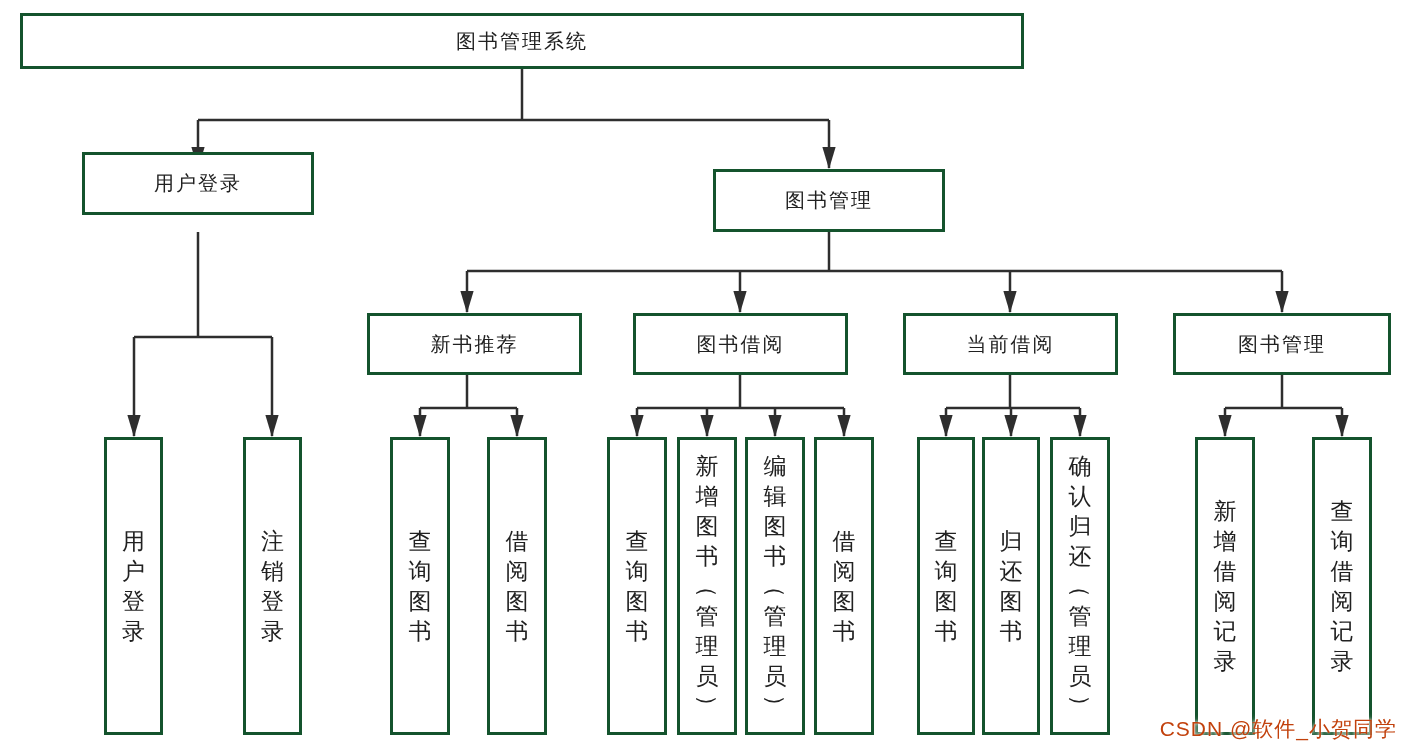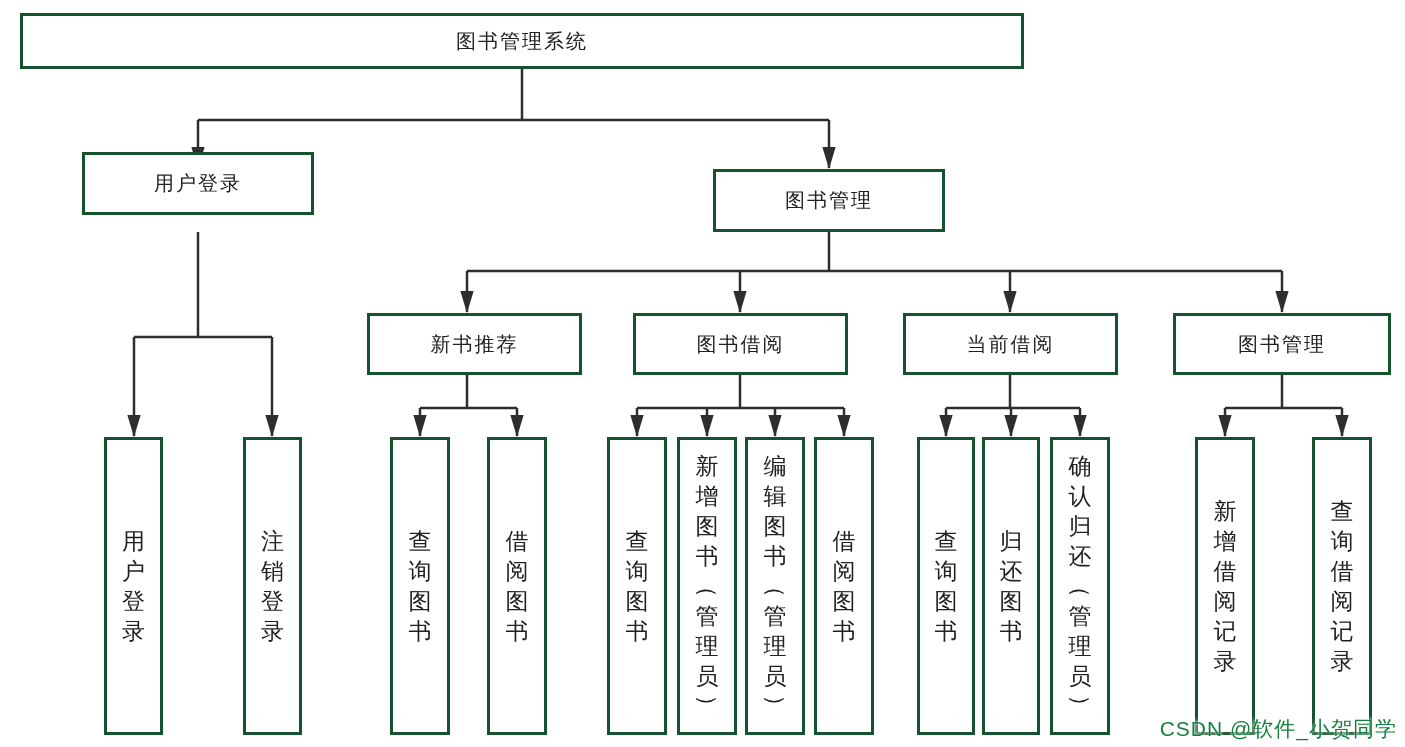--- a/index.html
+++ b/index.html
@@ -28,21 +28,21 @@
   .lfL{left:1195px;} .lfM{left:1312px;}
   
   .vlabel{
     display:flex;flex-direction:column;align-items:center;justify-content:center;
     width:100%;height:100%;font-size:23px;color:#212121;
   }
   .vlabel span{display:block;line-height:30px;height:30px;text-align:center;}
   .vlabel span.paren{transform:rotate(90deg);}
   .watermark{
     position:absolute;right:8px;bottom:4px;z-index:5;
-    font-size:21px;letter-spacing:1px;color:#15803d;white-space:nowrap;
+    font-size:21px;letter-spacing:1px;color:#c2410c;white-space:nowrap;
     text-shadow:0 0 3px #ffffff,0 0 6px #ffffff;
   }
 </style>
 </head>
 <body>
 
 <div class="canvas">
 
   <svg class="wires" viewBox="0 0 1405 747" xmlns="http://www.w3.org/2000/svg">
     <defs>

